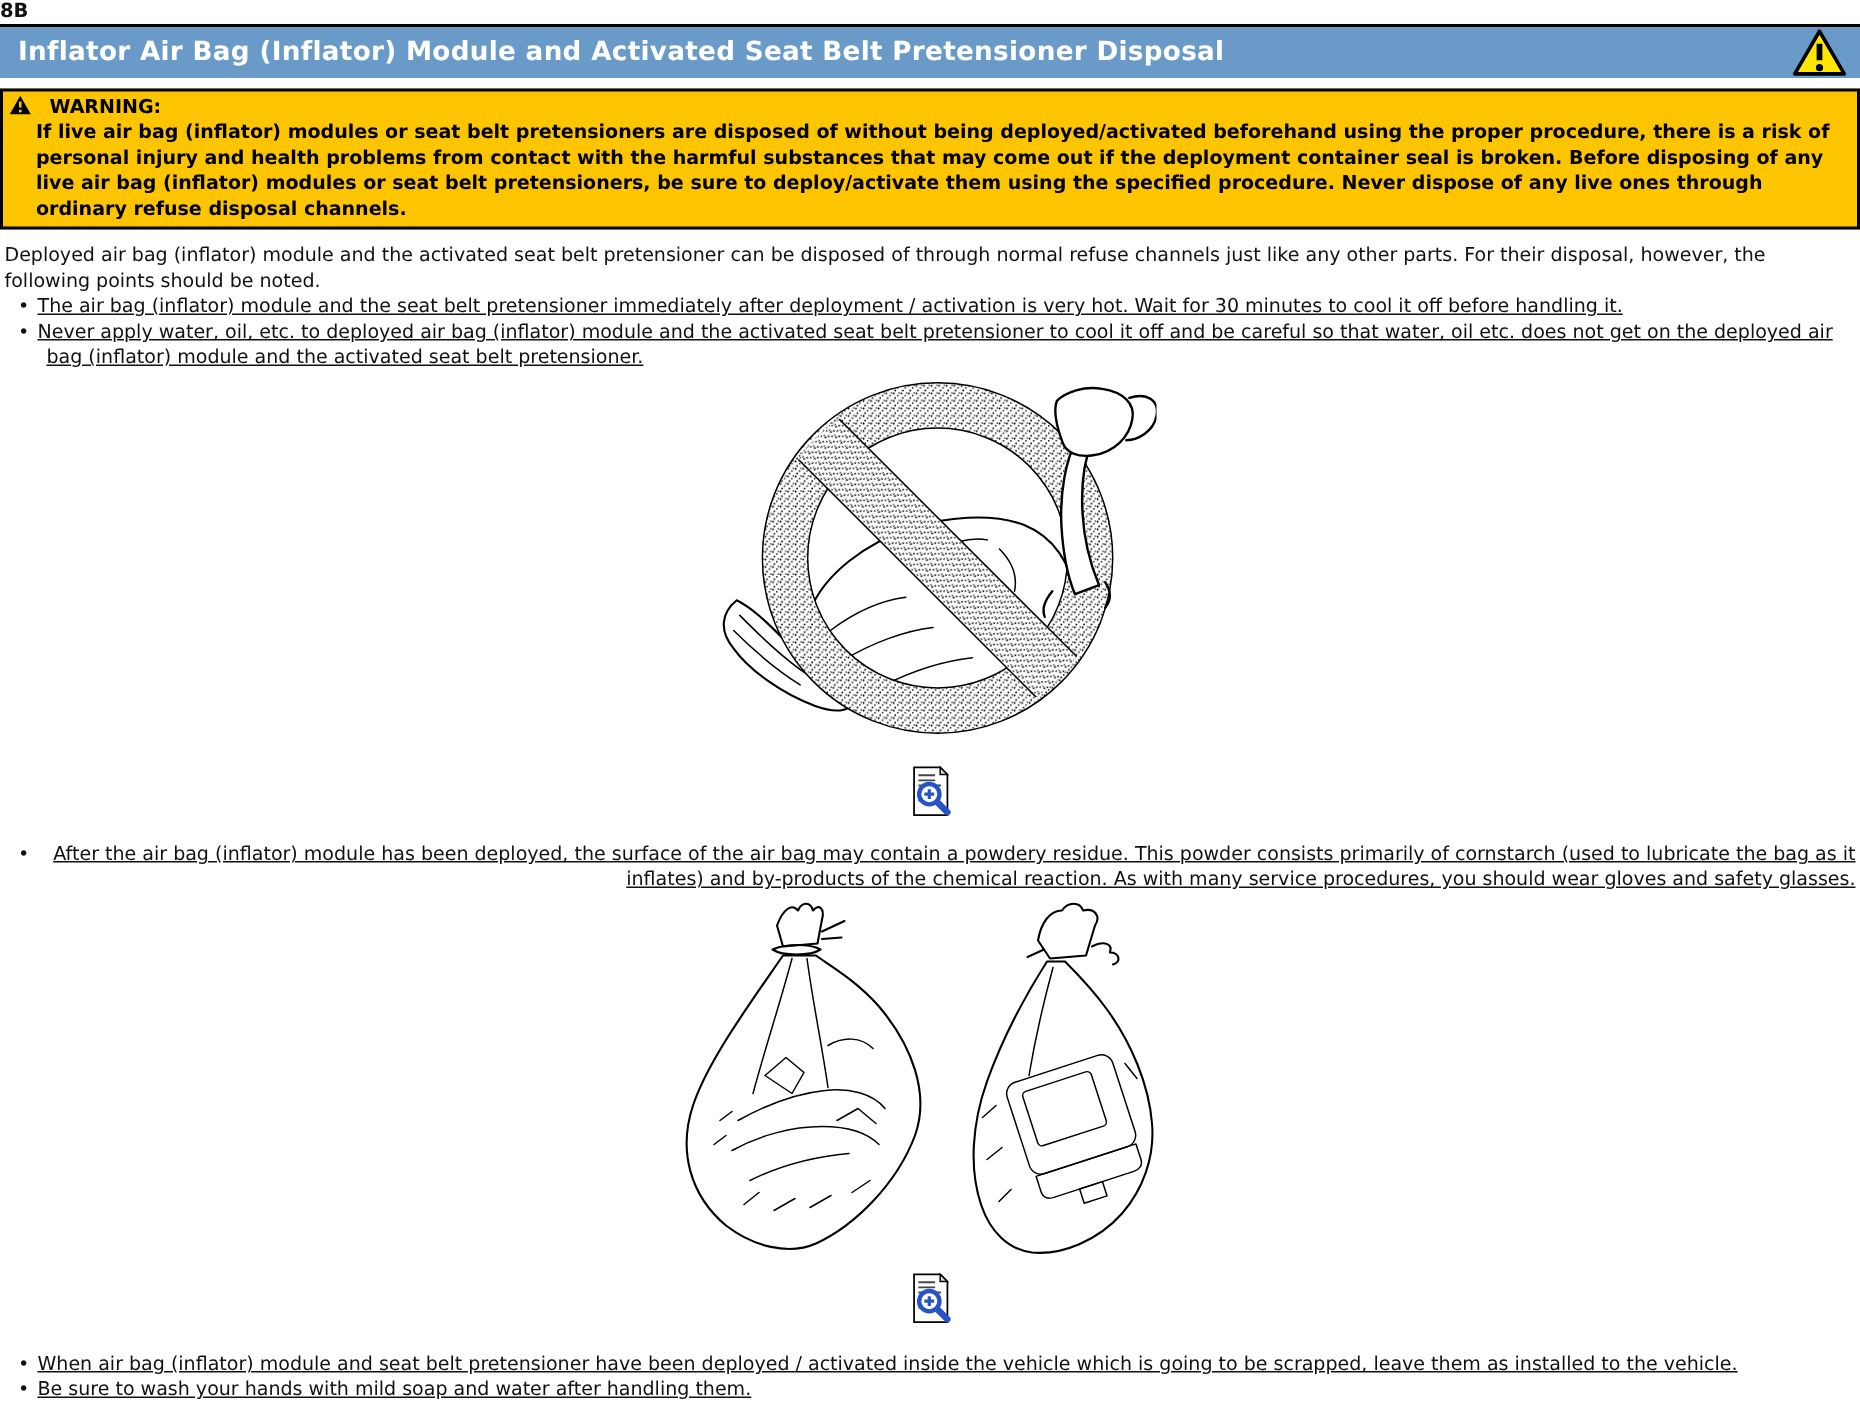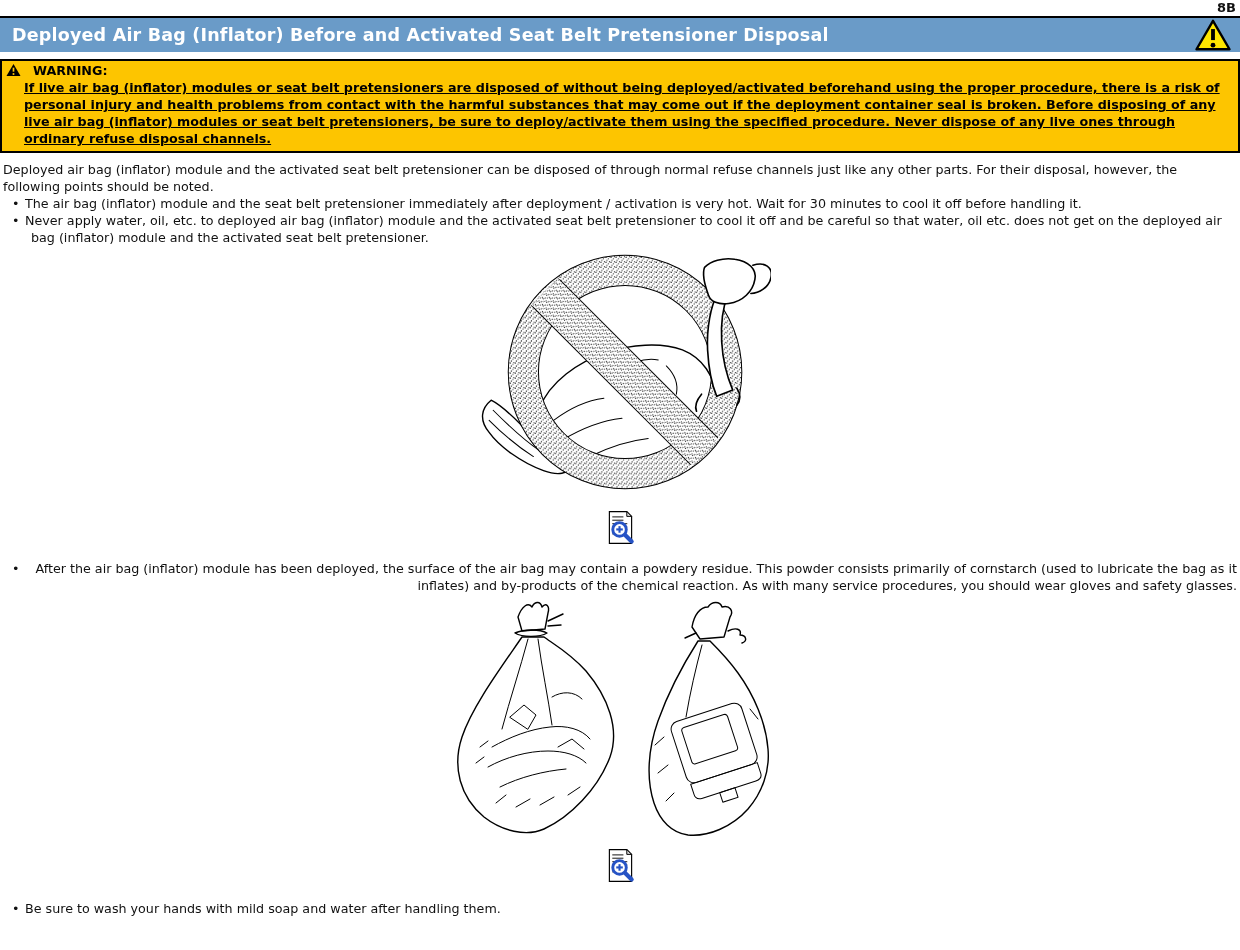--- a/index.html
+++ b/index.html
@@ -4,41 +4,41 @@
 <style>
   * { box-sizing: border-box; }
   html,body { margin:0; padding:0; }
   body {
     width:1240px; height:950px; background:#ffffff; overflow:hidden;
     font-family:"DejaVu Sans","Liberation Sans",sans-serif;
     color:#111111; font-size:12.7px; line-height:17px;
   }
   .top-strip {
     height:18px; border-bottom:2px solid #000;
-    text-align:right; font-weight:bold; font-size:13px; line-height:15px;
+    text-align:left; font-weight:bold; font-size:13px; line-height:15px;
     padding-right:4px;
   }
   .title-bar {
     position:relative; height:34px; background:#6A9BC8;
     display:flex; align-items:center; padding-left:12px; margin-bottom:7px;
   }
   .title-bar .title {
     color:#ffffff; font-size:17.5px; font-weight:bold; letter-spacing:.2px;
     white-space:nowrap;
   }
   .title-warning { position:absolute; right:8px; top:1px; }
   .warning-box {
     border:2px solid #000; background:#FDC500; color:#000;
     font-weight:bold; padding:1px 6px 4px 4px;
   }
   .warning-head { display:flex; align-items:center; gap:12px; }
-  .warning-text { margin-left:18px;text-decoration:underline; }
+  .warning-text { margin-left:18px; }
   .content { padding:8px 3px 0 3px; }
   .intro { margin:0; }
-  ul.notes { list-style:none; margin:0; padding:0; }
+  ul.notes { list-style:none; margin:0; padding:0;text-decoration:underline; }
   ul.notes li { padding-left:28px; text-indent:-6px; position:relative; }
   ul.notes li::before { content:"\2022"; position:absolute; left:9px; top:0; text-indent:0; }
   figure { margin:0; text-align:center; }
   .fig1 { margin-top:5px; }
   .fig2 { margin-top:5px; }
   .zoomicon-row { text-align:center; }
   .zoomicon-row.one { margin:13px 0 11px 0; }
   .zoomicon-row.two { margin:5px 0 13px 0; }
   .zoom-doc { display:inline-block; cursor:pointer; }
   .notes-block2 { margin-top:0;text-align:right; }
@@ -46,21 +46,21 @@
   svg .lt { stroke:#000; fill:none; stroke-width:1; stroke-linejoin:round; stroke-linecap:round; }
 </style>
 </head>
 <body>
 
 <div class="top-strip">
   <span>8B</span>
 </div>
 
 <div class="title-bar">
-  <span class="title">Deployed Air Bag (Inflator) Before and Activated Seat Belt Pretensioner Disposal</span>
+  <span class="title">Inflator Air Bag (Inflator) Module and Activated Seat Belt Pretensioner Disposal</span>
   <span class="title-warning">
     <svg width="38" height="33" viewBox="0 0 40 36">
       <path d="M20,2 L38,33 L2,33 Z" fill="#FFE600" stroke="#000" stroke-width="2.6" stroke-linejoin="round"></path>
       <line x1="20" y1="11" x2="20" y2="23" stroke="#000" stroke-width="4.2"></line>
       <circle cx="20" cy="28.5" r="2.6" fill="#000"></circle>
     </svg>
   </span>
 </div>
 
 <div class="warning-box">
@@ -197,16 +197,17 @@
         </g>
         <line x1="19.5" y1="25.5" x2="26.5" y2="32.5" stroke="#2653C5" stroke-width="4.4" stroke-linecap="round"></line>
         <circle cx="14" cy="20" r="7" fill="#fff" stroke="#2653C5" stroke-width="3"></circle>
         <line x1="14" y1="16.6" x2="14" y2="23.4" stroke="#2653C5" stroke-width="2.2"></line>
         <line x1="10.6" y1="20" x2="17.4" y2="20" stroke="#2653C5" stroke-width="2.2"></line>
       </svg>
     </span>
   </div>
 
   <ul class="notes">
+    <li>When air bag (inflator) module and seat belt pretensioner have been deployed / activated inside the vehicle which is going to be scrapped, leave them as installed to the vehicle.</li>
     <li>Be sure to wash your hands with mild soap and water after handling them.</li>
   </ul>
 
 </div>
 
 </body></html>

